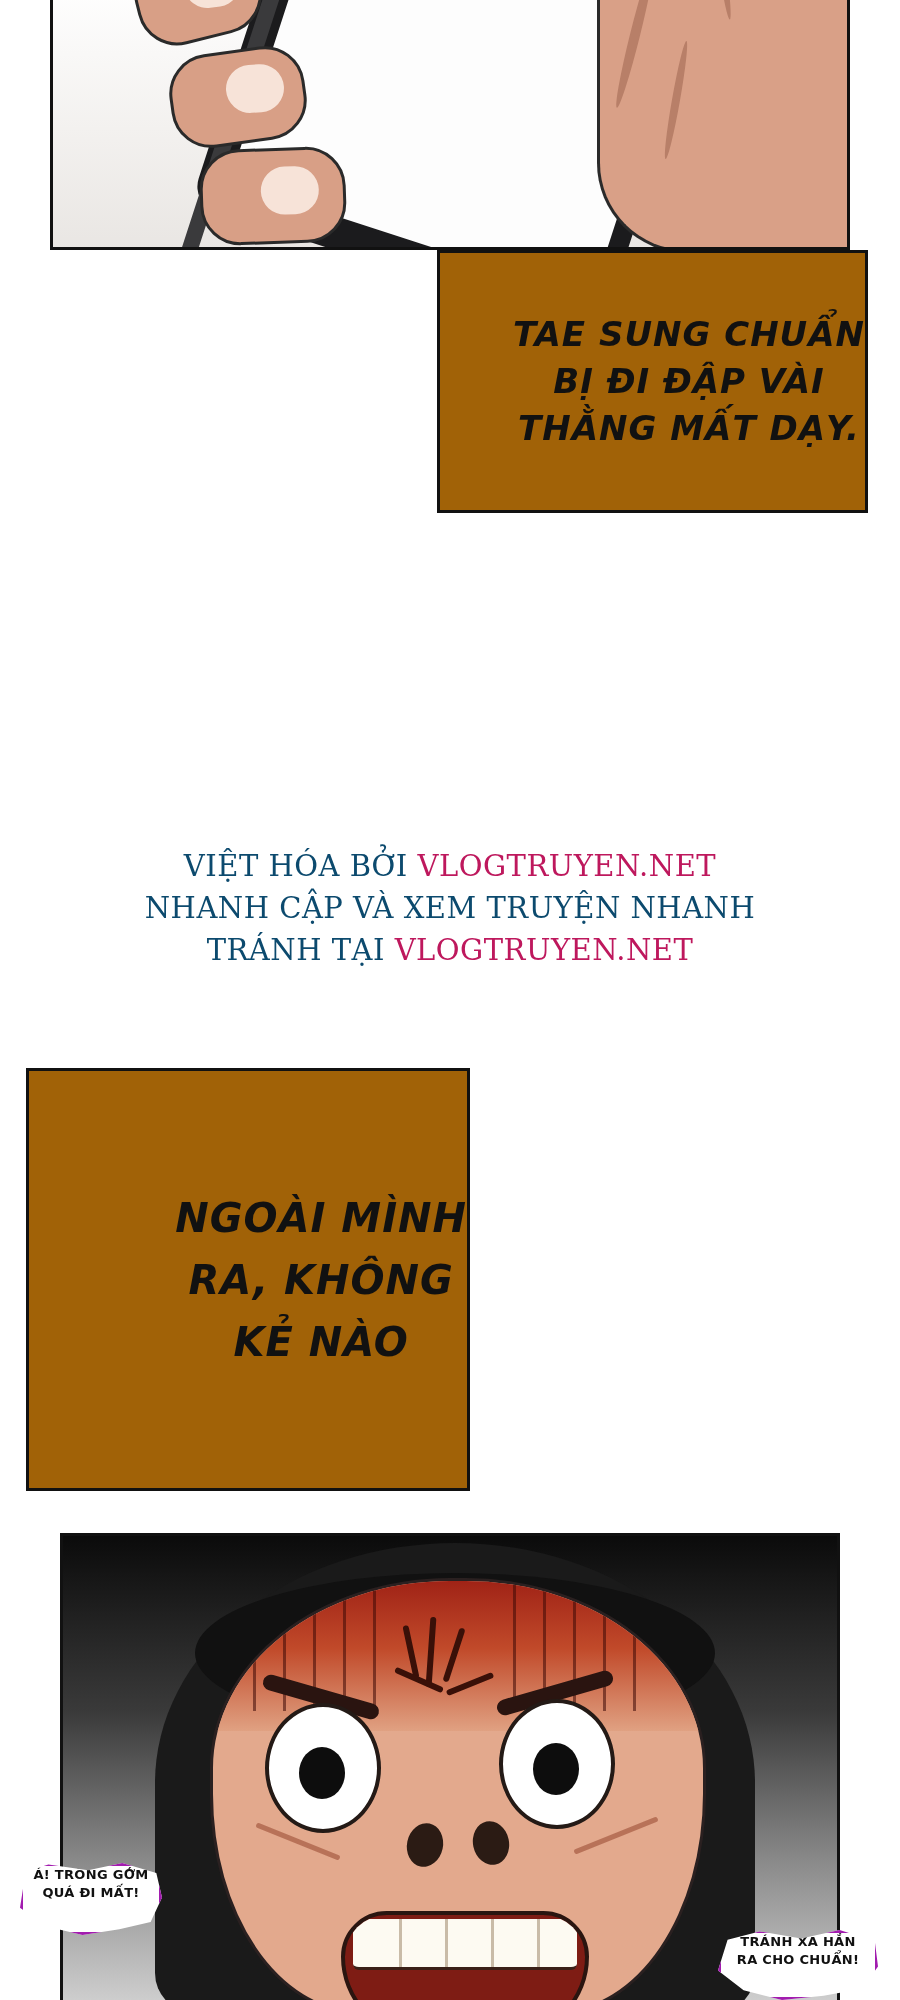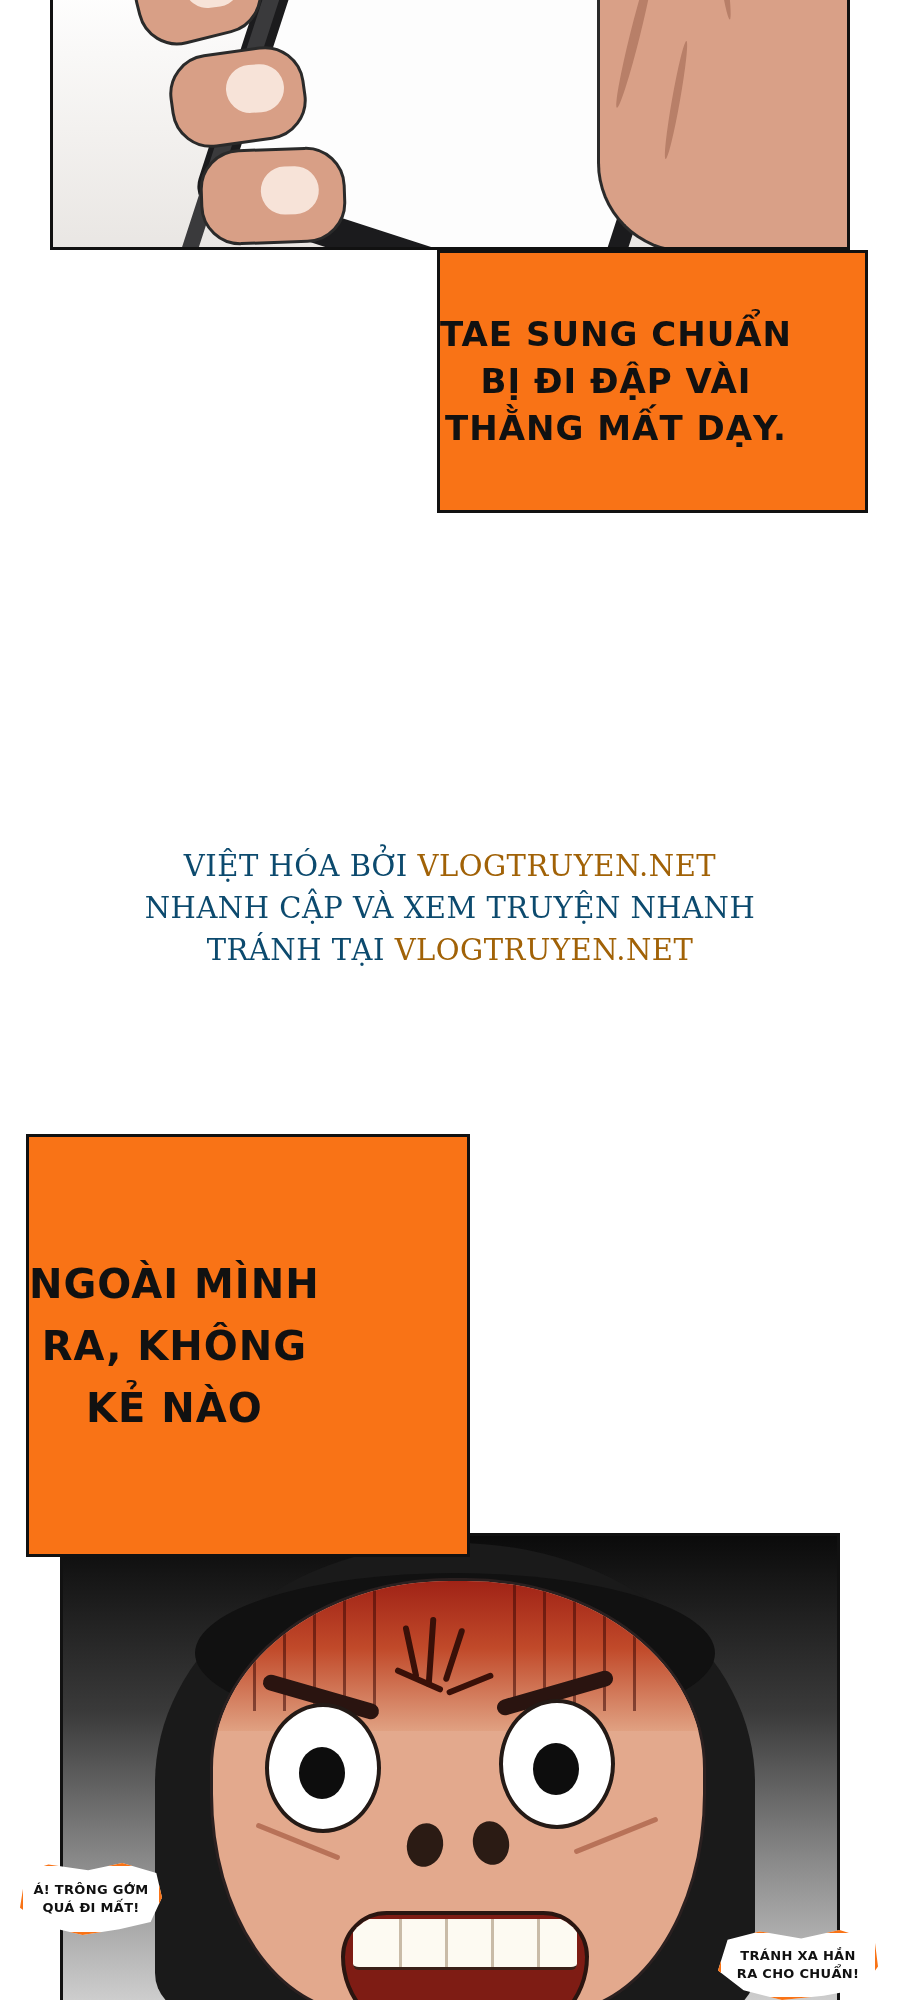--- a/index.html
+++ b/index.html
@@ -130,68 +130,69 @@
     position: absolute;
     inset: 0;
     border: 3px solid #111;
     pointer-events: none;
     box-sizing: border-box;
   }
 
   
   .text-box {
     position: absolute;
-    background: #f97316;
+    background: #a16207;
     border: 3px solid #111;
     box-sizing: border-box;
     display: flex;
     align-items: center;
-    justify-content: flex-start;
+    justify-content: flex-end;
     text-align: center;
+    font-style: italic;
   }
   .text-box .tb-text {
     font-family: "DejaVu Sans", sans-serif;
     font-weight: 700;
     color: #111;
     letter-spacing: 1px;
     line-height: 1.38;
     white-space: pre-line;
   }
 
   .box-1 {
     left: 437px;
     top: 250px;
     width: 431px;
     height: 263px;
   }
   .box-1 .tb-text { font-size: 34px; }
 
   .box-2 {
     left: 26px;
-    top: 1134px;
+    top: 1068px;
     width: 444px;
     height: 423px;
   }
   .box-2 .tb-text { font-size: 40px; line-height: 1.55; }
 
   
   .watermark {
     position: absolute;
     left: 0;
     top: 845px;
     width: 900px;
     text-align: center;
     font-family: "DejaVu Serif", serif;
     font-size: 29px;
     line-height: 1.45;
     font-weight: 400;
     letter-spacing: 0.5px;
   }
   .wm-blue { color: #0c4a6e; }
-  .wm-red  { color: #a16207; }
+  .wm-red  { color: #be185d; }
 
   
   .panel-bottom {
     position: absolute;
     left: 60px;
     top: 1533px;
     width: 780px;
     height: 470px;
     overflow: hidden;
     background: #000;
@@ -338,23 +339,23 @@
   .cheek-line {
     position: absolute;
     background: rgba(150,70,45,0.55);
     border-radius: 4px;
   }
 
   
   .jag-balloon {
     position: absolute;
     background: #ffffff;
-    border: 3px solid #f97316;
+    border: 3px solid #a21caf;
     display: flex;
-    align-items: center;
+    align-items: flex-start;
     justify-content: center;
     text-align: center;
     box-sizing: border-box;
   }
   .jag-balloon .jb-text {
     font-family: "DejaVu Sans", sans-serif;
     font-weight: 700;
     font-size: 13px;
     line-height: 1.35;
     color: #111;

